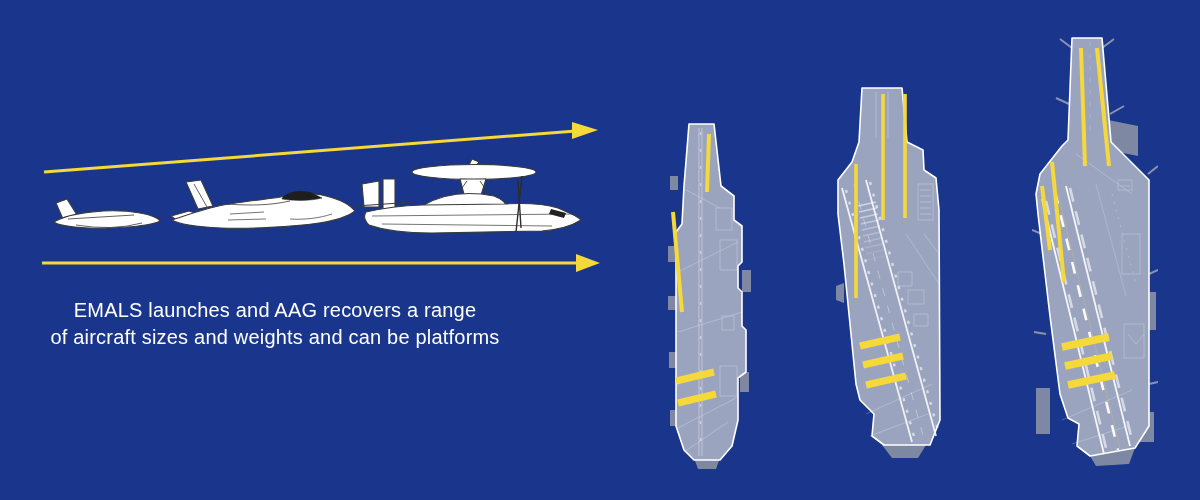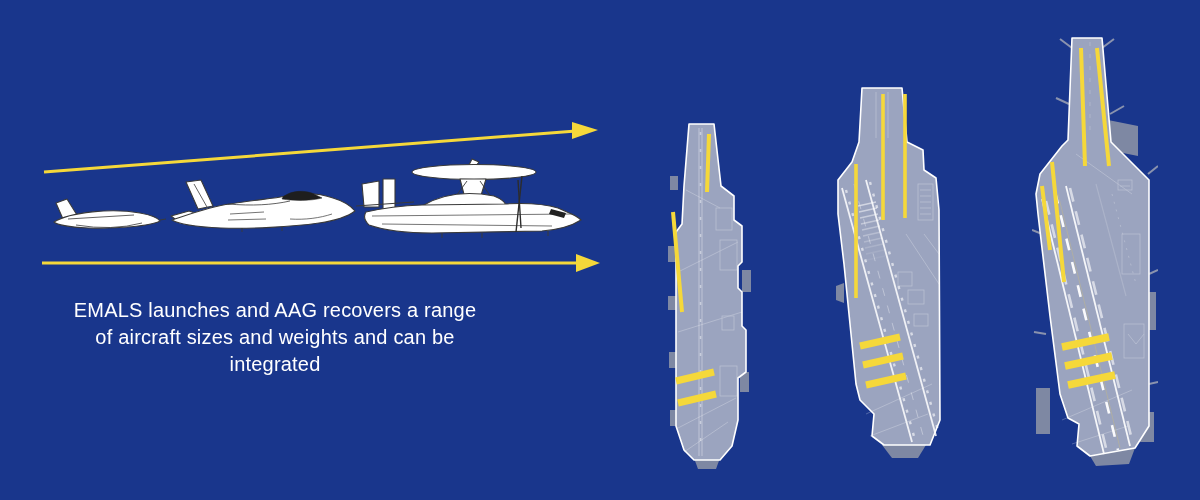--- a/index.html
+++ b/index.html
@@ -85,21 +85,21 @@
     </g>
   </svg>
 
   <svg class="abs" style="left:36px;top:252px;" width="566" height="22" viewBox="0 0 566 22" aria-hidden="true">
     <line x1="6" y1="11" x2="542" y2="11" stroke="#f5d83a" stroke-width="3"></line>
     <polygon points="540,2 564,11 540,20" fill="#f5d83a"></polygon>
   </svg>
 
   <div class="abs caption">
     <span>EMALS launches and AAG recovers a range</span>
-    <span>of aircraft sizes and weights and can be integrated</span>
+    <span>of aircraft sizes and weights and can be platforms</span>
   </div>
 
   <svg class="abs" style="left:658px;top:120px;" width="98" height="350" viewBox="0 0 98 350" aria-hidden="true">
 
     <g fill="#7e88a3">
       <polygon points="36,338 62,338 58,349 40,349"></polygon>
       <rect x="12" y="56" width="8" height="14"></rect>
       <rect x="10" y="126" width="9" height="16"></rect>
       <rect x="10" y="176" width="9" height="14"></rect>
       <rect x="11" y="232" width="9" height="16"></rect>

